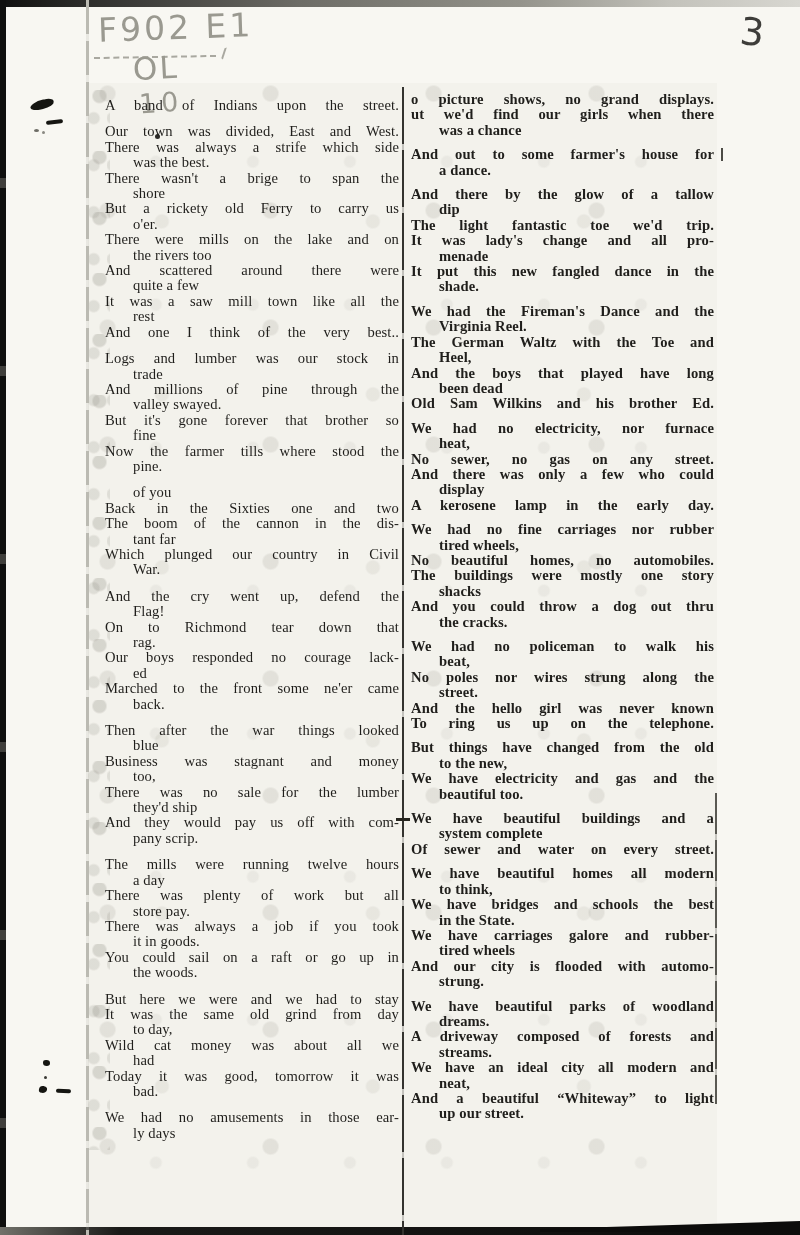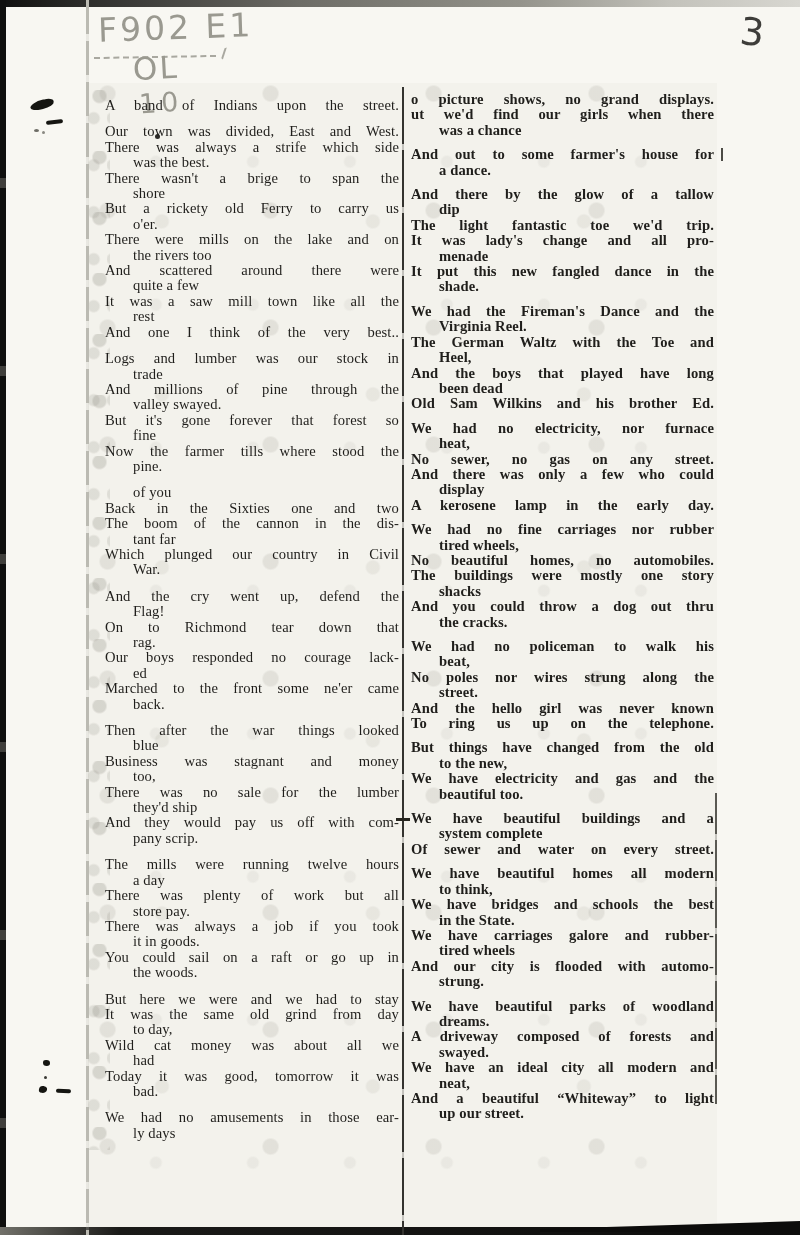--- a/index.html
+++ b/index.html
@@ -127,21 +127,21 @@
         <div class="line cont">quite a few</div>
         <div class="line">It was a saw mill town like all the</div>
         <div class="line cont">rest</div>
         <div class="line">And one I think of the very best..</div>
       </div>
       <div class="stanza">
         <div class="line">Logs and lumber was our stock in</div>
         <div class="line cont">trade</div>
         <div class="line">And millions of pine through the</div>
         <div class="line cont">valley swayed.</div>
-        <div class="line">But it's gone forever that forest so</div>
+        <div class="line">But it's gone forever that brother so</div>
         <div class="line cont">fine</div>
         <div class="line">Now the farmer tills where stood the</div>
         <div class="line cont">pine.</div>
       </div>
       <div class="stanza">
         <div class="line cont">of you</div>
         <div class="line">Back in the Sixties one and two</div>
         <div class="line">The boom of the cannon in the dis-</div>
         <div class="line cont">tant far</div>
         <div class="line">Which plunged our country in Civil</div>
@@ -262,21 +262,21 @@
         <div class="line cont">in the State.</div>
         <div class="line">We have carriages galore and rubber-</div>
         <div class="line cont">tired wheels</div>
         <div class="line">And our city is flooded with automo-</div>
         <div class="line cont">strung.</div>
       </div>
       <div class="stanza">
         <div class="line">We have beautiful parks of woodland</div>
         <div class="line cont">dreams.</div>
         <div class="line">A driveway composed of forests and</div>
-        <div class="line cont">swayed.</div>
+        <div class="line cont">streams.</div>
         <div class="line">We have an ideal city all modern and</div>
         <div class="line cont">neat,</div>
         <div class="line">And a beautiful “Whiteway” to light</div>
         <div class="line cont">up our street.</div>
       </div>
     </div>
 
 </div>
 
 </body></html>

